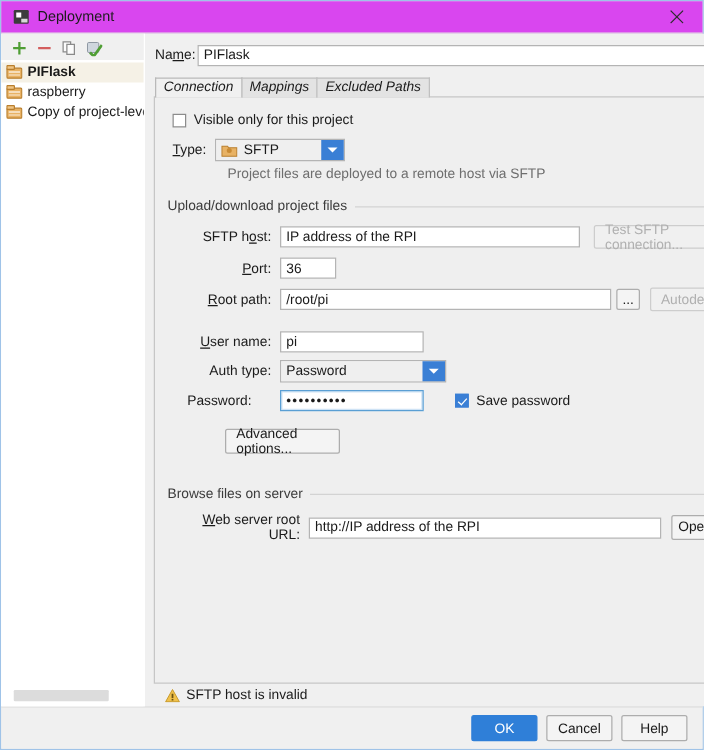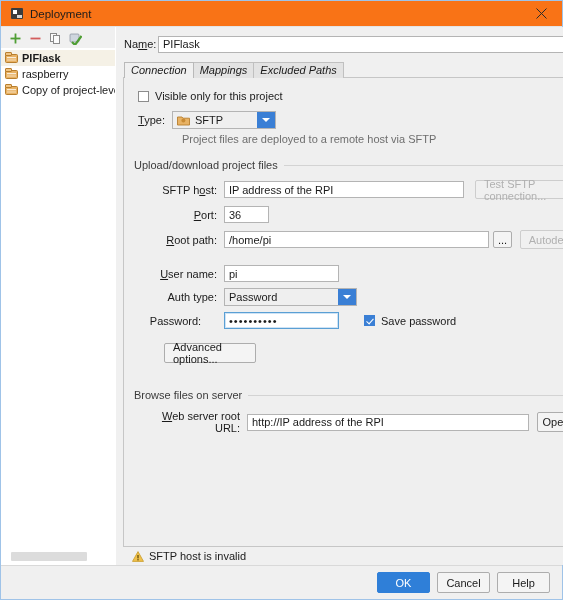--- a/index.html
+++ b/index.html
@@ -12,21 +12,21 @@
   }
   .dialog{
     position:absolute;inset:0;
     background:#f0f0f0;
     border:1px solid #9fc3e8;
     box-sizing:border-box;
     display:flex;flex-direction:column;
   }
   
   .titlebar{
-    height:25px;background:#f97316;
+    height:25px;background:#d946ef;
     display:flex;align-items:center;
     border-bottom:1px solid #e4e4e4;
     flex:0 0 auto;position:relative;
   }
   .title-icon{
     width:12px;height:11px;margin-left:10px;margin-right:7px;
     background:#3c3c3c;border-radius:1px;position:relative;
   }
   .title-icon:before{
     content:"";position:absolute;left:1.5px;top:2px;width:4px;height:4px;background:#fff;
@@ -330,21 +330,21 @@
             <span class="btn disabled" style="margin-left:11px;width:110px;">Test SFTP connection...</span>
           </div>
 
           <div class="frow" style="margin-top:7px;">
             <span class="lbl" style="width:90px;"><u class="acc">P</u>ort:</span>
             <span class="txtfield" style="width:45px;">36</span>
           </div>
 
           <div class="frow" style="margin-top:7px;">
             <span class="lbl" style="width:90px;"><u class="acc">R</u>oot path:</span>
-            <span class="txtfield" style="width:265px;">/home/pi</span>
+            <span class="txtfield" style="width:265px;">/root/pi</span>
             <span class="btn small" style="margin-left:4px;width:19px;padding:0;">...</span>
             <span class="btn disabled" style="margin-left:8px;width:70px;">Autodetect</span>
           </div>
 
           <div class="frow" style="margin-top:16px;">
             <span class="lbl" style="width:90px;"><u class="acc">U</u>ser name:</span>
             <span class="txtfield" style="width:115px;">pi</span>
           </div>
 
           <div class="frow" style="margin-top:6px;">
@@ -363,21 +363,21 @@
             <span class="lbl" style="width:90px;text-align:center;">Password:</span>
             <span class="txtfield focused" style="width:115px;letter-spacing:1px;">••••••••••</span>
             <span class="cb-row" style="margin:0 0 0 25px;">
               <span class="cbox checked"></span>
               <span class="cb-label">Save password</span>
             </span>
           </div>
 
           <div class="frow" style="margin-top:14px;">
             <span style="width:30px;"></span>
-            <span class="btn" style="width:92px;height:20px;">Advanced options...</span>
+            <span class="btn" style="width:92px;height:20px;margin-left:16px;">Advanced options...</span>
           </div>
 
           <div class="group" style="margin-top:26px;">
             <span class="g-label">Browse files on server</span>
             <span class="g-line"></span>
           </div>
 
           <div class="frow" style="margin-top:9px;">
             <span class="lbl" style="width:113px;"><u class="acc">W</u>eb server root URL:</span>
             <span class="txtfield" style="width:282px;">http://IP address of the RPI</span>

